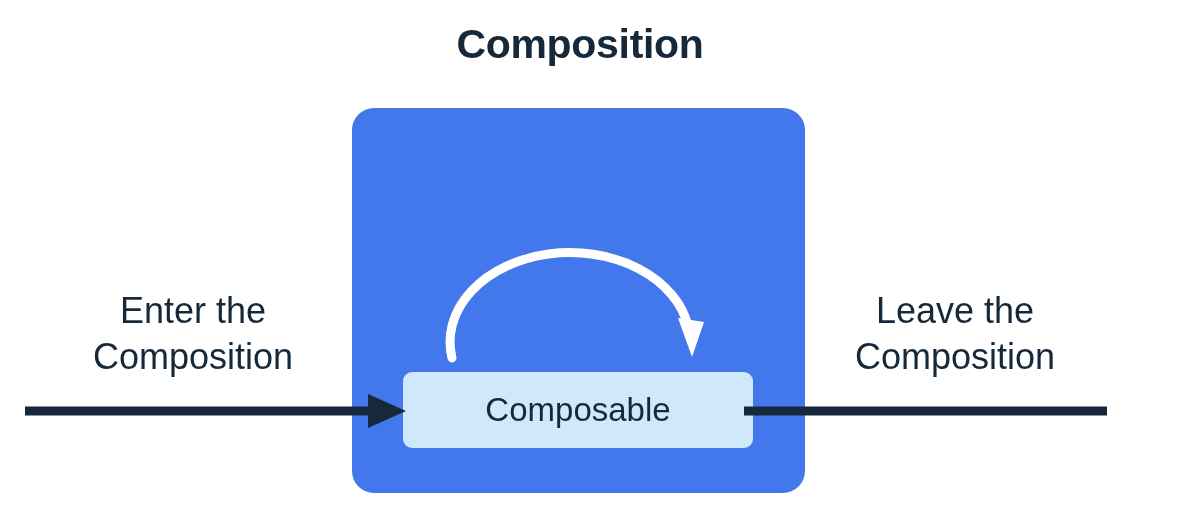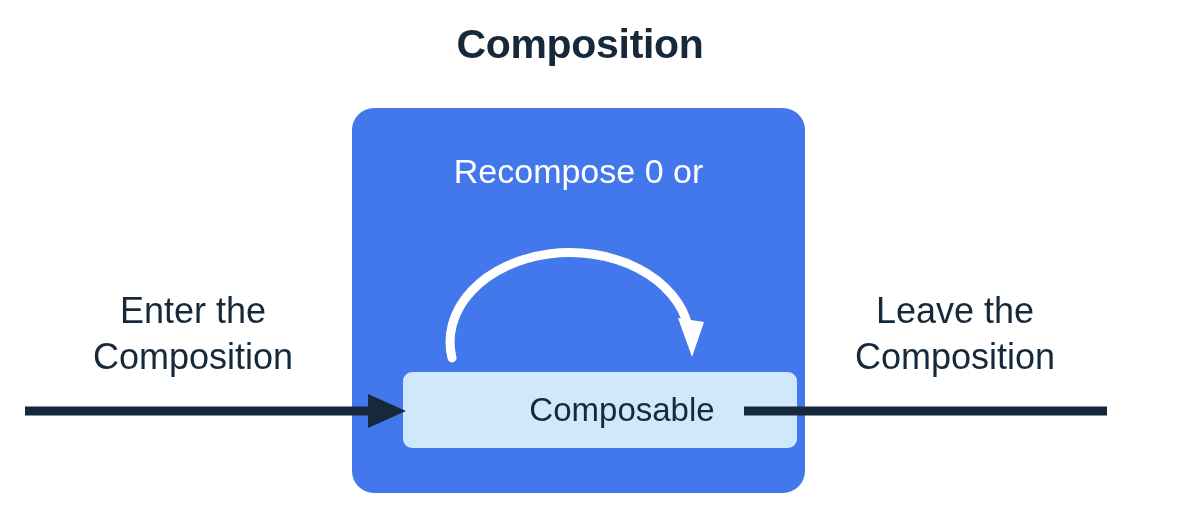--- a/index.html
+++ b/index.html
@@ -71,21 +71,20 @@
     position: absolute;
     left: 403px;
     top: 372px;
     width: 350px;
     height: 76px;
     background: #cfe8fc;
     border-radius: 9px;
     display: flex;
     align-items: center;
     justify-content: center;
-    padding-left: 44px;
   }
   .composable-box .label {
     font-size: 33px;
     color: #16293a;
     line-height: 38px;
   }
 
   
   .side-caption {
     position: absolute;
@@ -110,21 +109,20 @@
 </head>
 <body>
 
 <div id="canvas">
 
   <div class="title">Composition</div>
 
   <div class="composition-region"></div>
 
   <div class="recompose-label">
-    <span class="ln">Recompose 0 or</span>
   </div>
 
   <svg class="recompose-arrow" viewBox="0 0 290 130">
     <path d="M 22 118 A 110 82 0 0 1 258 86" fill="none" stroke="#ffffff" stroke-width="9" stroke-linecap="round"></path>
     <path d="M 248 78 L 274 82 L 262 117 Z" fill="#ffffff"></path>
   </svg>
 
   <div class="composable-box">
     <span class="label">Composable</span>
   </div>

